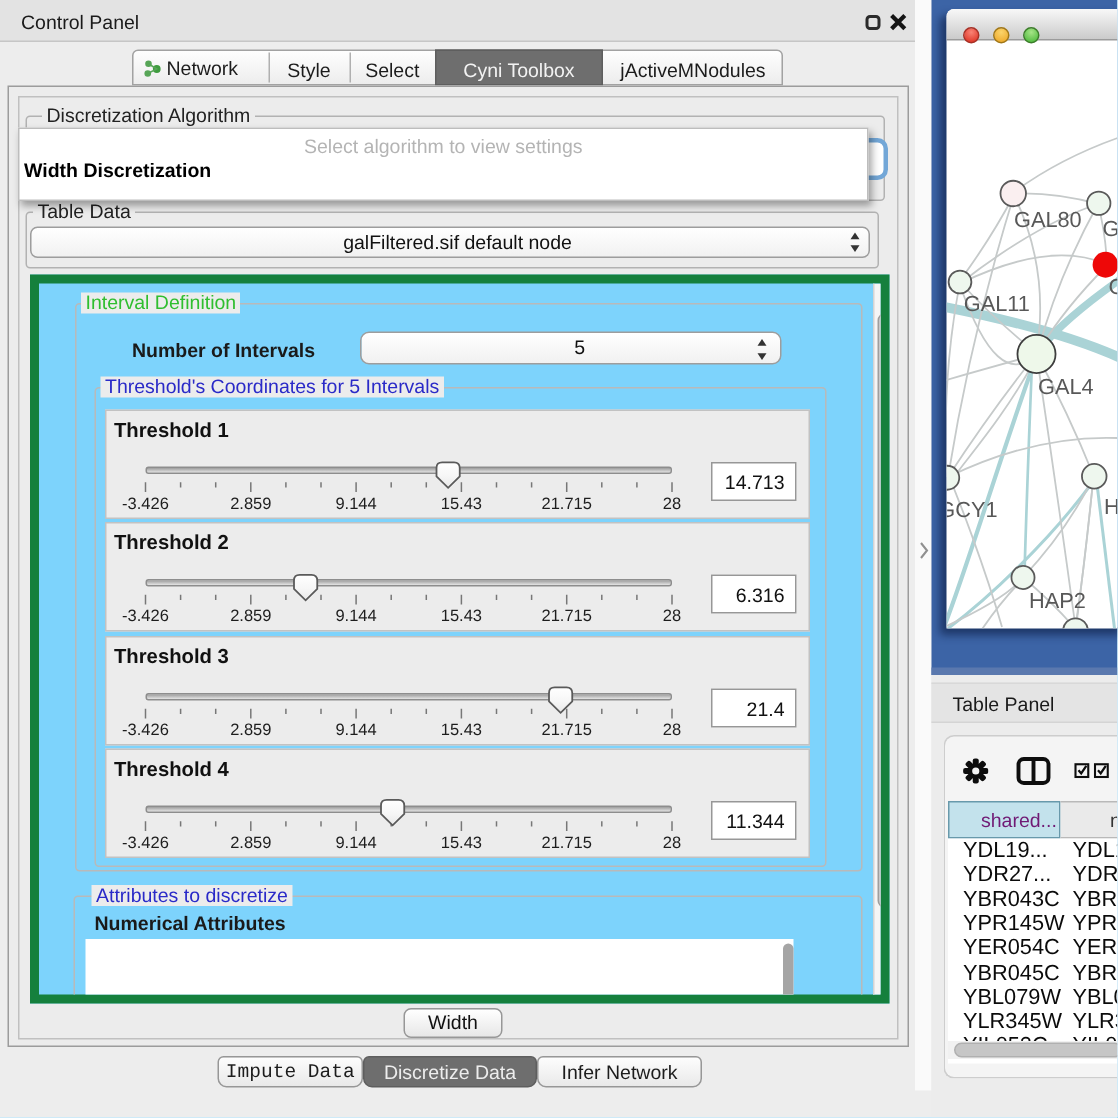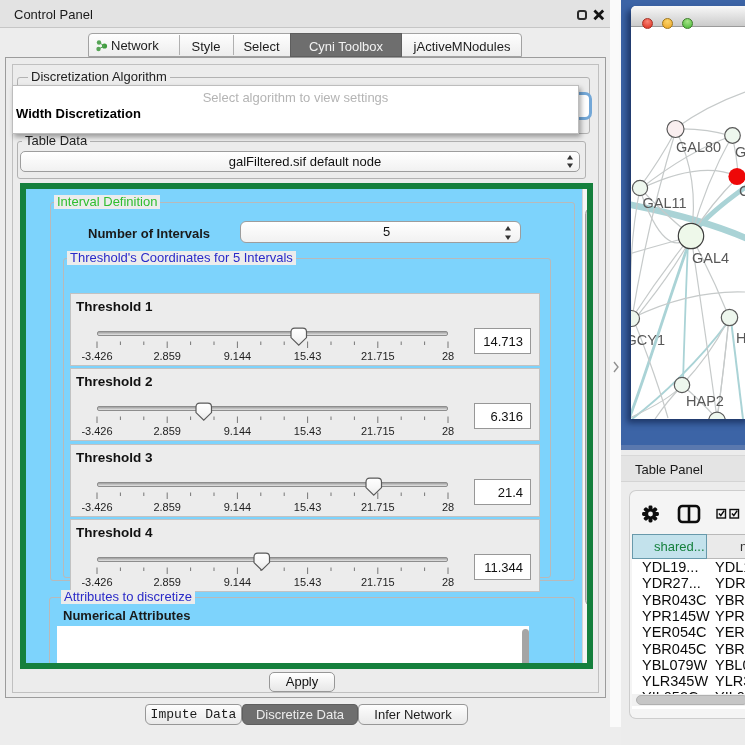--- a/index.html
+++ b/index.html
@@ -6,21 +6,21 @@
 .ab{position:absolute;}
 .b13{font-size:13px;color:#1a1a1a;}
 .bold{font-weight:700;}
 .ctr{text-align:center;}
 .btab{position:absolute;top:704px;height:21px;border:1px solid #979797;border-radius:4px 4px 6px 6px;background:linear-gradient(#fdfdfd,#e9e9e9);font-size:13px;color:#1c1c1c;text-align:center;line-height:19px;}
 .grp{position:absolute;border:1px solid #b2b2b2;border-radius:3px;}
 .gtitle{position:absolute;font-size:13px;background:#ececec;padding:0 3px;line-height:14px;}
 .combo{position:absolute;background:linear-gradient(#ffffff,#f1f1f1);border:1px solid #9d9d9d;border-radius:5px;font-size:13px;color:#111;text-align:center;}
 .vbox{position:absolute;background:#fff;border:1px solid #979797;font-size:13px;color:#111;text-align:right;}
 .tkl{position:absolute;font-size:11px;color:#1d1d1d;transform:translateX(-50%);white-space:nowrap;}
-.sblock{position:absolute;left:44px;width:470px;height:73px;border:1px solid #c2c2c2;background:#ececec;margin-top:20px;}
+.sblock{position:absolute;left:44px;width:470px;height:73px;border:1px solid #c2c2c2;background:#ececec;}
 .row{position:absolute;left:0;width:113px;height:17px;font-size:14.5px;color:#0b0b0b;white-space:nowrap;}
 </style></head><body>
 <div id="root">
 
 <svg width="0" height="0" style="position:absolute;">
       <defs>
         <linearGradient id="tg" x1="0" y1="0" x2="0" y2="1">
           <stop offset="0" stop-color="#ffffff"></stop>
           <stop offset="0.55" stop-color="#f6f6f6"></stop>
           <stop offset="1" stop-color="#e8e8e8"></stop>
@@ -203,21 +203,21 @@
         </svg>
         <div class="vbox" style="left:403px;top:34px;width:57px;height:26px;line-height:26px;padding-right:7px;">11.344</div>
       </div>
 <div class="grp" style="left:23px;top:408px;width:526px;height:120px;border-color:#b9b9b9;"></div>
 <div class="gtitle" style="left:35px;top:401px;color:#2a2ac8;">Attributes to discretize</div>
 <div class="ab b13 bold" style="left:37px;top:419px;">Numerical Attributes</div>
 <div class="ab" style="left:31px;top:437px;width:472px;height:47px;background:#fff;">
         <div style="position:absolute;left:465px;top:3px;width:7px;height:39px;background:#a5a5a5;border-radius:4px;"></div>
       </div>
 </div>
-<div class="ab ctr" style="left:269px;top:672px;width:66px;height:20px;background:linear-gradient(#ffffff,#e7e7e7);border:1px solid #979797;border-radius:5px;font-size:13px;line-height:18px;color:#111;">Apply</div>
+<div class="ab ctr" style="left:269px;top:672px;width:66px;height:20px;background:linear-gradient(#ffffff,#e7e7e7);border:1px solid #979797;border-radius:5px;font-size:13px;line-height:18px;color:#111;">Width</div>
 <div class="btab" style="left:145px;width:97px;font-family:Liberation Mono, monospace;">Impute Data</div>
 <div class="btab" style="left:242px;width:116px;background:#6e6e6e;border-color:#5e5e5e;color:#ededed;">Discretize Data</div>
 <div class="btab" style="left:358px;width:110px;">Infer Network</div>
 <div class="ab" style="left:610px;top:0;width:11px;height:727px;background:#fafafa;"></div>
 <svg class="ab" style="left:611px;top:360px;" width="9" height="14">
       <path d="M3,2 L7,7 L3,12" fill="none" stroke="#909090" stroke-width="1.4"></path>
     </svg>
 <div class="ab" style="left:621px;top:0;width:124px;height:450px;background:#3c64a6;"></div>
 <div class="ab" style="left:621px;top:445px;width:124px;height:5px;background:#5a78ae;"></div>
 <div class="ab" style="left:631px;top:6px;width:120px;height:413px;border-radius:5px 0 0 0;box-shadow:-4px 4px 6px rgba(12,28,66,0.62);background:#fff;overflow:hidden;">
@@ -302,21 +302,21 @@
       <line x1="12" y1="2" x2="12" y2="18" stroke="#0d0d0d" stroke-width="2.6"></line>
     </svg>
 <svg class="ab" style="left:715.5px;top:508px;" width="11" height="11">
       <rect x="1" y="1.5" width="8.5" height="8.5" fill="none" stroke="#0d0d0d" stroke-width="1.4"></rect>
       <path d="M3,5.5 L4.8,7.6 L8.2,2.6" fill="none" stroke="#0d0d0d" stroke-width="1.5"></path>
     </svg>
 <svg class="ab" style="left:728.5px;top:508px;" width="11" height="11">
       <rect x="1" y="1.5" width="8.5" height="8.5" fill="none" stroke="#0d0d0d" stroke-width="1.4"></rect>
       <path d="M3,5.5 L4.8,7.6 L8.2,2.6" fill="none" stroke="#0d0d0d" stroke-width="1.5"></path>
     </svg>
-<div class="ab" style="left:632px;top:534px;width:75px;height:24.5px;background:#c3e2ec;border:1px solid #6899ab;font-size:13px;color:#15803d;line-height:23px;">
+<div class="ab" style="left:632px;top:534px;width:75px;height:24.5px;background:#c3e2ec;border:1px solid #6899ab;font-size:13px;color:#701a75;line-height:23px;">
       <span style="position:absolute;left:21px;">shared...</span>
     </div>
 <div class="ab" style="left:707px;top:534px;width:38px;height:24.5px;background:#eaeaea;border-top:1px solid #b9b9b9;border-bottom:1px solid #b9b9b9;font-size:13px;color:#333;overflow:hidden;">
       <span style="position:absolute;left:33px;top:4px;">na</span>
     </div>
 <div class="ab" style="left:632px;top:558.5px;width:113px;height:135px;background:#fff;overflow:hidden;">
 <div class="row" style="top:0.5px;">
         <span style="position:absolute;left:10px;">YDL19...</span>
         <span style="position:absolute;left:83px;">YDL1</span>
       </div>

